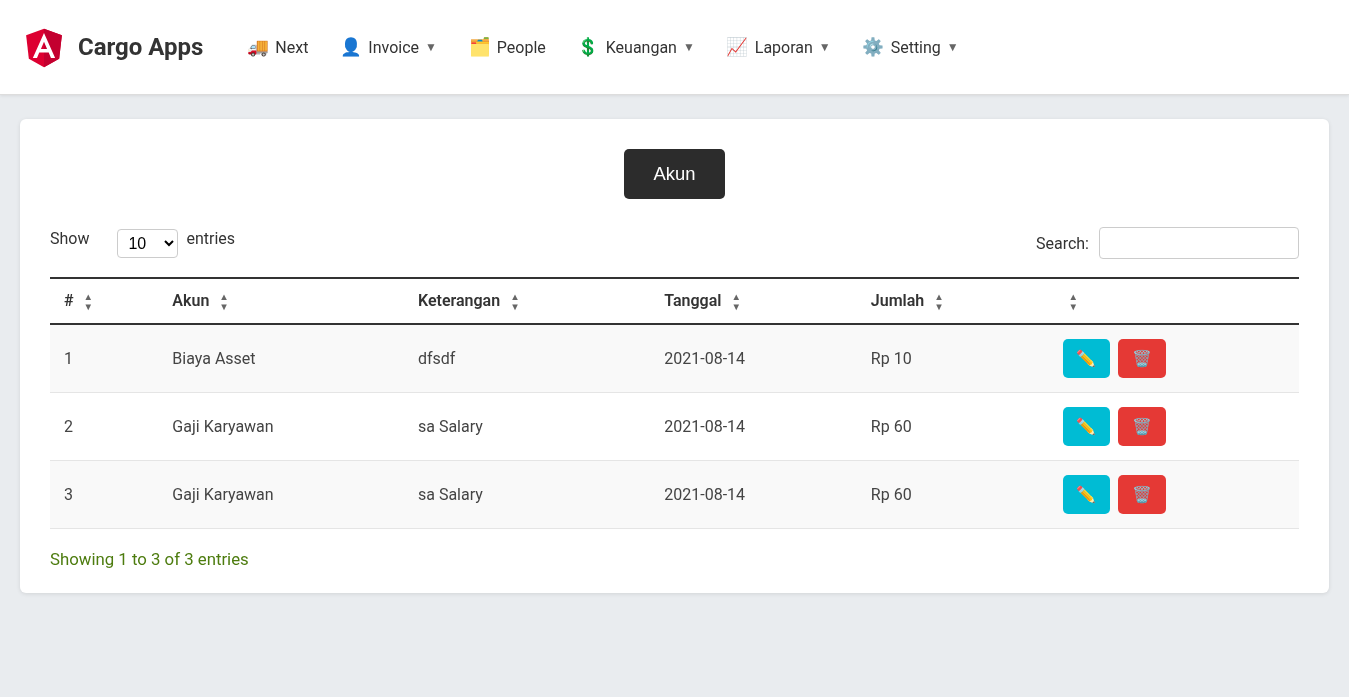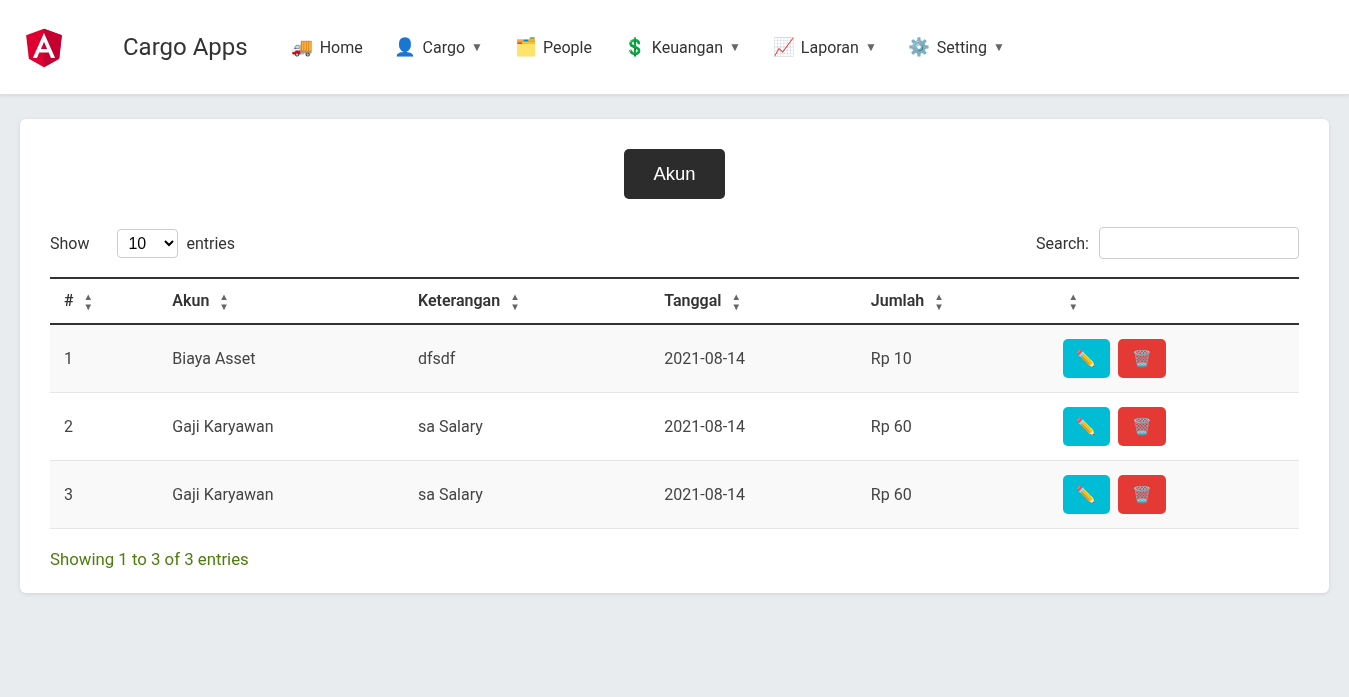--- a/index.html
+++ b/index.html
@@ -21,23 +21,22 @@
     }
     .brand {
       display: flex;
       align-items: center;
       gap: 10px;
       margin-right: 30px;
       text-decoration: none;
     }
     .brand-name {
       font-size: 1.5rem;
-      font-weight: 400;
-      color: #333;
-      margin-left: 45px;
+      font-weight: 700;
+      color: #333;
     }
     .nav-items {
       display: flex;
       align-items: center;
       gap: 4px;
       list-style: none;
     }
     .nav-item {
       display: flex;
       align-items: center;
@@ -83,21 +82,20 @@
 
     
     .table-controls {
       display: flex;
       justify-content: space-between;
       align-items: center;
       margin-bottom: 18px;
     }
     .show-entries {
       display: flex;
-      align-items: center;
       gap: 8px;
       font-size: 1rem;
       color: #333;
     }
     .entries-select {
       border: 1px solid #ccc;
       border-radius: 4px;
       padding: 4px 6px;
       font-size: 1rem;
       background: #fff;
@@ -226,25 +224,25 @@
       <polygon fill="#DD0031" points="125,30 125,30 125,30 31.9,63.2 46.1,186.3 125,230 125,230 125,230 203.9,186.3 218.1,63.2"></polygon>
       <polygon fill="#C3002F" points="125,30 125,52.2 125,52.1 125,153.4 125,153.4 125,230 125,230 203.9,186.3 218.1,63.2"></polygon>
       <path fill="#FFFFFF" d="M125,52.1L66.8,182.6h0h21.7h0l11.7-29.2h49.4l11.7,29.2h0h21.7h0L125,52.1L125,52.1z M141,135.4H109l16-38.2L141,135.4z"></path>
     </svg>
     <span class="brand-name">Cargo Apps</span>
   </a>
 
   <ul class="nav-items">
     <li class="nav-item">
       <span class="nav-icon">🚚</span>
-      <span>Home</span>
+      <span>Next</span>
     </li>
     <li class="nav-item">
       <span class="nav-icon">👤</span>
-      <span>Cargo</span>
+      <span>Invoice</span>
       <span class="nav-caret">▼</span>
     </li>
     <li class="nav-item">
       <span class="nav-icon">🗂️</span>
       <span>People</span>
     </li>
     <li class="nav-item">
       <span class="nav-icon">💲</span>
       <span>Keuangan</span>
       <span class="nav-caret">▼</span>

